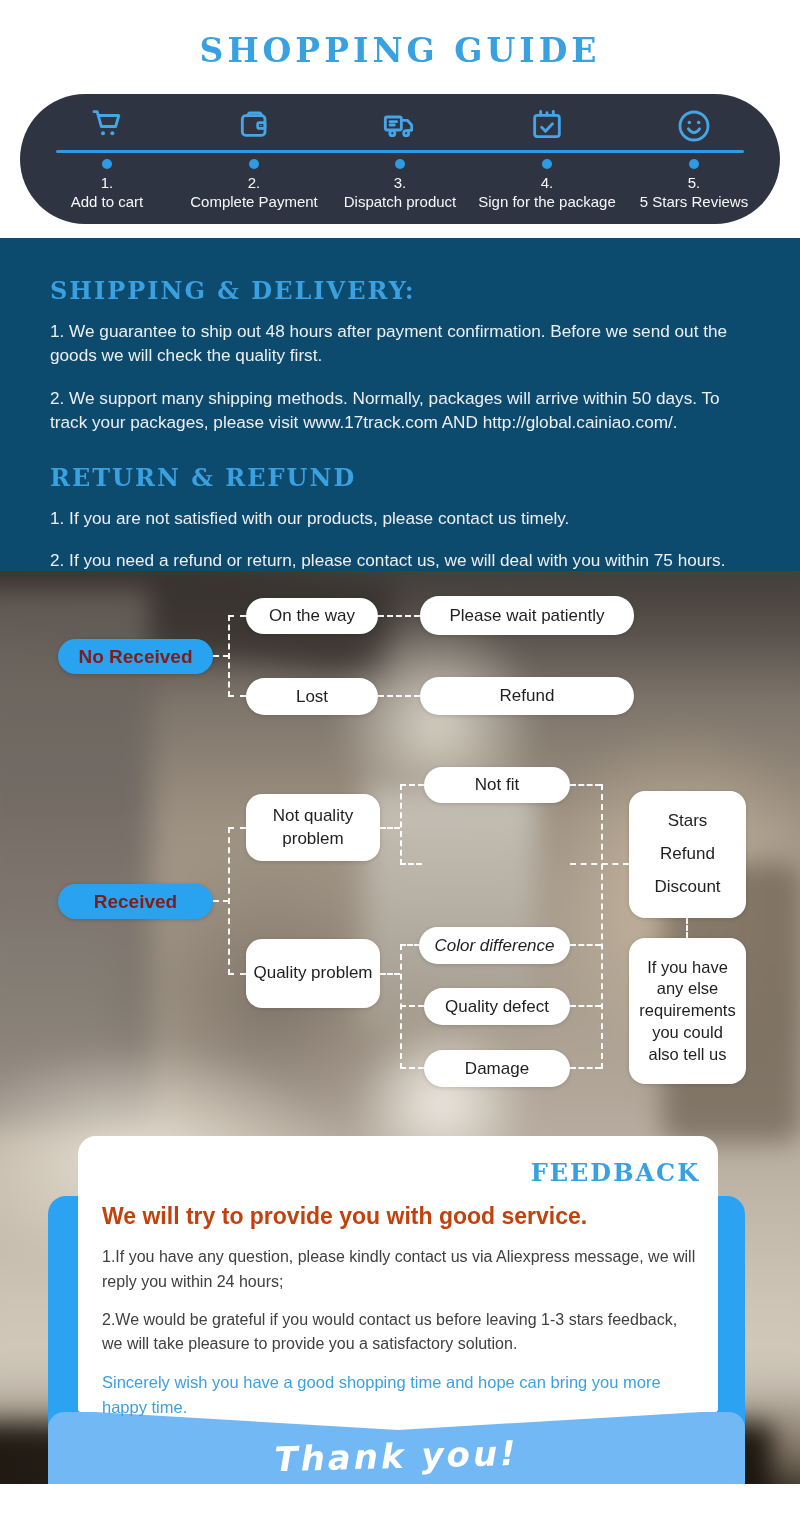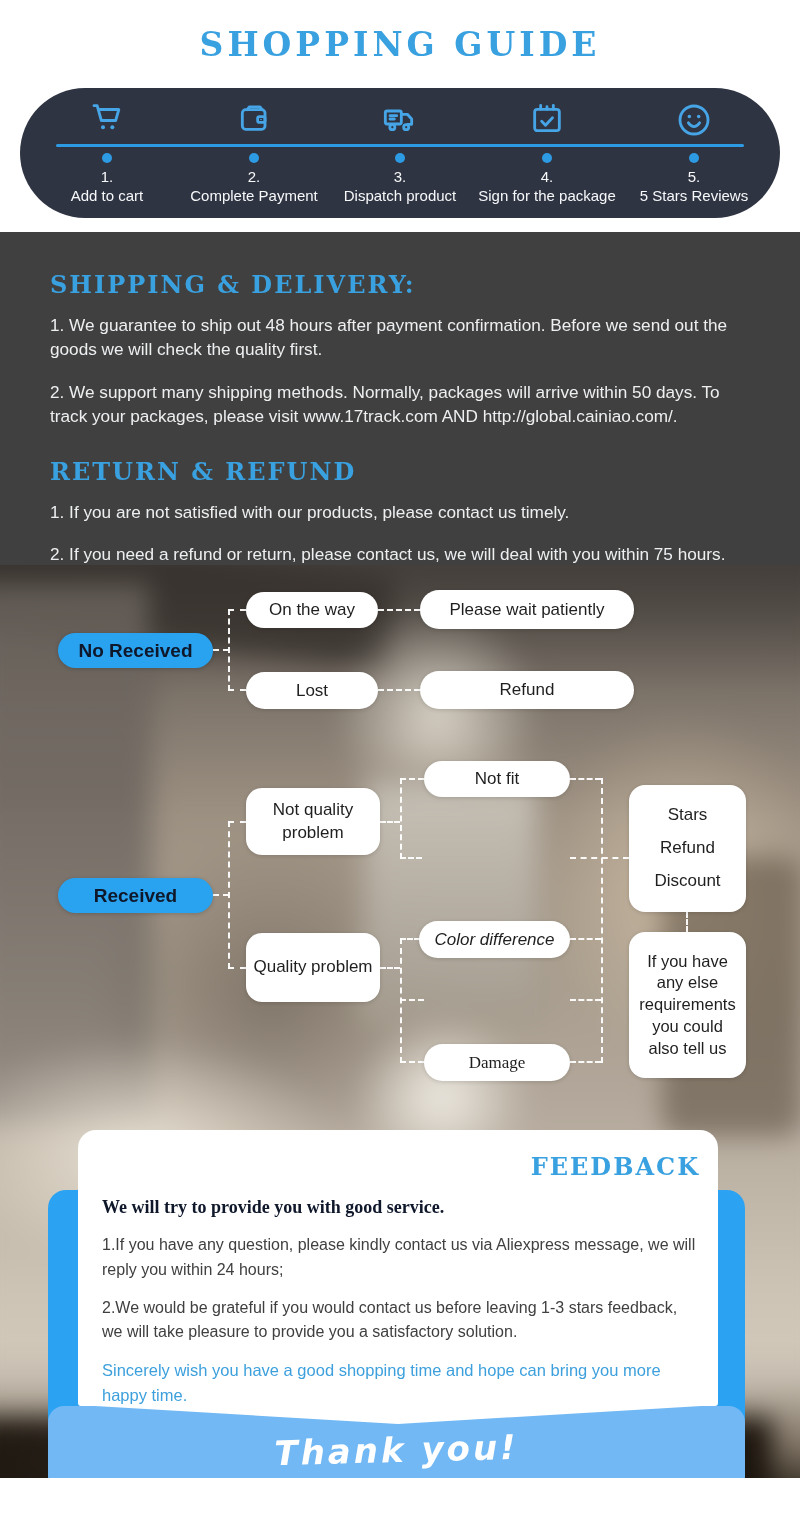--- a/index.html
+++ b/index.html
@@ -1,34 +1,34 @@
 <!DOCTYPE html>
 <html><head>
 <meta charset="utf-8">
 <style>
   html,body{margin:0;padding:0;}
   body{font-family:"Liberation Sans",sans-serif;background:#ffffff;}
-  .page{position:relative;width:800px;height:1478px;margin:0 auto;background:#ffffff;overflow:hidden;}
+  .page{position:relative;width:800px;height:1478px;margin:6px auto;background:#ffffff;overflow:hidden;}
 
   
   .top{height:88px;display:flex;align-items:center;justify-content:center;}
   .stencil{font-family:"DejaVu Serif","Liberation Serif",serif;font-weight:800;color:#3aa1e0;}
   .page-title{font-size:33px;letter-spacing:4px;}
 
   
   .banner{position:absolute;left:20px;top:88px;width:760px;height:130px;background:#2f3442;border-radius:65px;}
   .timeline{position:absolute;left:36px;right:36px;top:56px;height:3px;background:#2d9be4;border-radius:2px;}
   .step{position:absolute;top:12px;width:150px;text-align:center;color:#f7f8fa;}
   .step svg{width:40px;height:40px;display:inline-block;}
   .dot{position:absolute;top:52.5px;left:50%;margin-left:-5px;width:10px;height:10px;border-radius:50%;background:#2d9be4;}
   .num{margin-top:24px;font-size:15px;}
   .name{font-size:15px;margin-top:2px;white-space:nowrap;}
 
   
-  .info{position:absolute;left:0;top:232px;width:800px;height:333px;background:#404040;box-sizing:border-box;padding:38px 48px 0 50px;}
+  .info{position:absolute;left:0;top:232px;width:800px;height:333px;background:#0c4a6e;box-sizing:border-box;padding:38px 48px 0 50px;}
   .info h2{font-size:24px;letter-spacing:2px;margin:0 0 14px 0;}
   .info h2.second{margin-top:28px;}
   .info p{font-size:17.2px;color:#edeff1;line-height:1.42;margin:0 0 18px 0;}
 
   
   .photo{position:absolute;left:0;top:565px;width:800px;height:969px;overflow:hidden;background:#9a8f81;}
   .pb-blur{position:absolute;inset:-28px;filter:blur(13px);}
   .pb-base{position:absolute;inset:0;background:
     linear-gradient(180deg,#4a4541 0%,#56504a 5%,#6e665e 10%,#8b8176 15%,#998d7f 24%,#a39788 34%,#a89d8e 44%,#b2a79a 55%,#c0b6a8 64%,#cdc4b6 74%,#d2c9bb 82%,#8f8170 89%,#42392c 93%,#2a2118 97%,#1f1811 100%);}
   .pb-wedge{position:absolute;left:-60px;top:16px;width:480px;height:92px;background:#3b352f;opacity:.8;transform:rotate(6deg);}
@@ -41,33 +41,33 @@
   .pb-warm{position:absolute;left:560px;top:170px;width:300px;height:360px;background:radial-gradient(closest-side,rgba(208,190,165,.8),rgba(208,190,165,0));}
   .pb-rdark{position:absolute;left:690px;top:320px;width:140px;height:280px;background:#5a4c3e;opacity:.55;border-radius:20px;}
   .pb-sofa{position:absolute;left:-50px;top:500px;width:430px;height:230px;background:radial-gradient(closest-side,rgba(233,226,212,.95),rgba(233,226,212,0));}
   .pb-flowers{position:absolute;left:380px;top:480px;width:180px;height:160px;background:radial-gradient(closest-side,rgba(245,242,234,.9),rgba(245,242,234,0));}
   .pb-floor{position:absolute;left:0;top:880px;width:800px;height:89px;background:linear-gradient(100deg,#241c13 0%,#3a312a 40%,#221a11 75%);}
   .pb-shade{position:absolute;inset:0;background:linear-gradient(180deg,rgba(40,36,34,.30),rgba(40,36,34,0) 26%,rgba(0,0,0,0) 80%,rgba(0,0,0,.25) 100%);}
 
   
   .fnode{position:absolute;background:#ffffff;border-radius:19px;display:flex;align-items:center;justify-content:center;color:#1f1f1f;font-size:17px;box-shadow:0 1px 4px rgba(0,0,0,.14);z-index:3;text-align:center;}
   .fnode.box{border-radius:16px;line-height:1.32;}
-  .bluepill{position:absolute;background:#29a3f0;border-radius:18px;display:flex;align-items:center;justify-content:center;color:#0f172a;font-size:19px;font-weight:bold;z-index:3;box-shadow:0 1px 4px rgba(0,0,0,.18);}
+  .bluepill{position:absolute;background:#29a3f0;border-radius:18px;display:flex;align-items:center;justify-content:center;color:#7f1d1d;font-size:19px;font-weight:bold;z-index:3;box-shadow:0 1px 4px rgba(0,0,0,.18);}
   .dash-h{position:absolute;height:0;border-top:2px dashed rgba(255,255,255,.95);z-index:2;}
   .dash-v{position:absolute;width:0;border-left:2px dashed rgba(255,255,255,.95);z-index:2;}
   .resend-box{flex-direction:column;justify-content:space-around;padding:14px 4px;box-sizing:border-box;}
   .if-box{padding:10px 6px;box-sizing:border-box;font-size:16.5px;line-height:1.4;}
 
   
   .fb-panel{position:absolute;left:48px;top:625px;width:697px;height:262px;background:#2ba3f2;border-radius:18px;z-index:4;}
   .fb-banner{position:absolute;left:48px;top:841px;width:697px;height:86px;background:#72b8f4;border-radius:16px;z-index:5;}
   .fb-tri{position:absolute;left:78px;top:840px;width:640px;height:19px;background:#ffffff;clip-path:polygon(0 0,100% 0,50% 100%);z-index:6;}
   .fb-card{position:absolute;left:78px;top:565px;width:640px;height:276px;background:#ffffff;border-radius:18px 18px 3px 3px;z-index:6;box-sizing:border-box;padding:20px 18px 0 24px;}
   .fb-h{text-align:right;font-size:24px;letter-spacing:2px;margin:2px 0 16px 0;}
-  .fb-intro{font-size:18px;font-weight:bold;color:#0f172a;margin:0 0 15px 0;font-family:Liberation Serif, serif;}
+  .fb-intro{font-size:23px;font-weight:bold;color:#c2410c;margin:0 0 15px 0;}
   .fb-item{font-size:16px;color:#404040;line-height:1.55;margin:0 0 13px 0;}
   .fb-sin{font-size:16.5px;color:#3da0dd;line-height:1.5;margin:0;}
   .thank{position:absolute;left:0;right:0;top:24px;text-align:center;color:#ffffff;font-size:34px;font-weight:bold;font-style:italic;letter-spacing:3px;transform:rotate(-1.5deg);font-family:"DejaVu Sans","Liberation Sans",sans-serif;}
 
   .icon-stroke{fill:none;stroke:#46a5e6;stroke-width:1.7;stroke-linecap:round;stroke-linejoin:round;}
 </style>
 </head>
 <body>
 
 <div class="page">
@@ -210,21 +210,22 @@
     <div class="fnode" style="left:246px;top:27px;width:132px;height:36px;">On the way</div>
     <div class="fnode" style="left:420px;top:25px;width:214px;height:39px;">Please wait patiently</div>
     <div class="fnode" style="left:246px;top:107px;width:132px;height:37px;">Lost</div>
     <div class="fnode" style="left:420px;top:106px;width:214px;height:38px;">Refund</div>
 
     <div class="bluepill" style="left:58px;top:313px;width:155px;height:35px;">Received</div>
     <div class="fnode box" style="left:246px;top:223px;width:134px;height:67px;">Not quality problem</div>
     <div class="fnode box" style="left:246px;top:368px;width:134px;height:69px;">Quality problem</div>
     <div class="fnode" style="left:424px;top:196px;width:146px;height:36px;">Not fit</div>
     <div class="fnode" style="left:419px;top:356px;width:151px;height:37px;font-style:italic;">Color difference</div>
-    <div class="fnode" style="left:424px;top:479px;width:146px;height:37px;font-family:Liberation Serif, serif;">Damage</div>
+    <div class="fnode" style="left:424px;top:417px;width:146px;height:37px;">Quality defect</div>
+    <div class="fnode" style="left:424px;top:479px;width:146px;height:37px;">Damage</div>
 
     <div class="fnode box resend-box" style="left:629px;top:220px;width:117px;height:127px;">
       <div>Stars</div>
       <div>Refund</div>
       <div>Discount</div>
     </div>
     <div class="fnode box if-box" style="left:629px;top:367px;width:117px;height:146px;">If you have any else requirements you could also tell us</div>
 
     <div class="fb-panel"></div>
     <div class="fb-banner">

